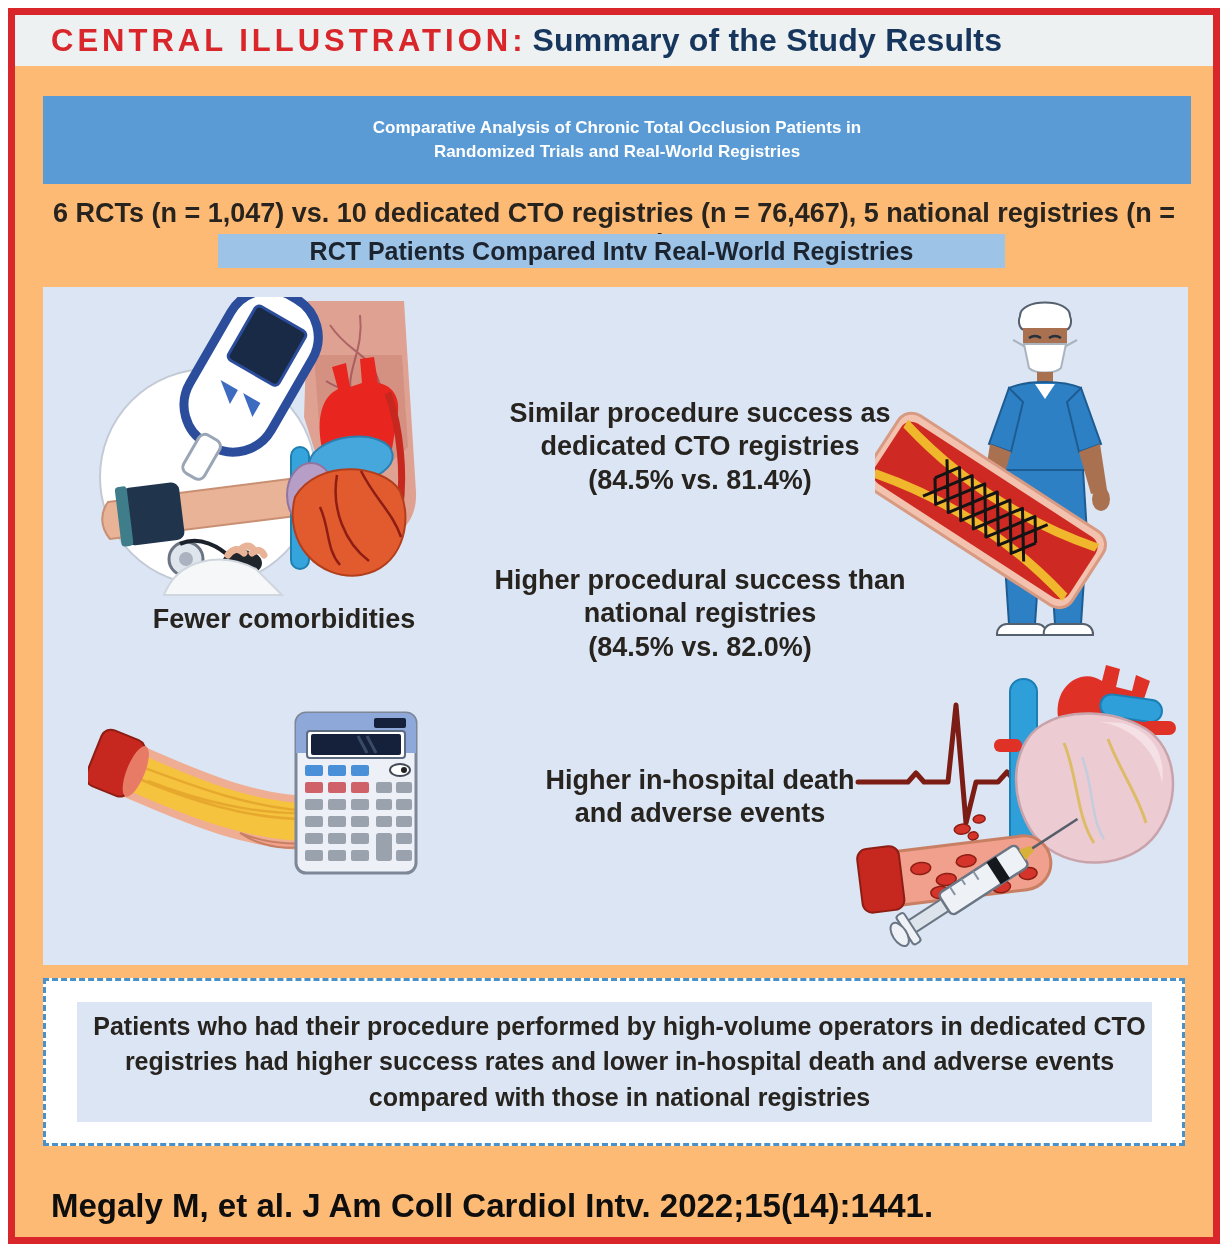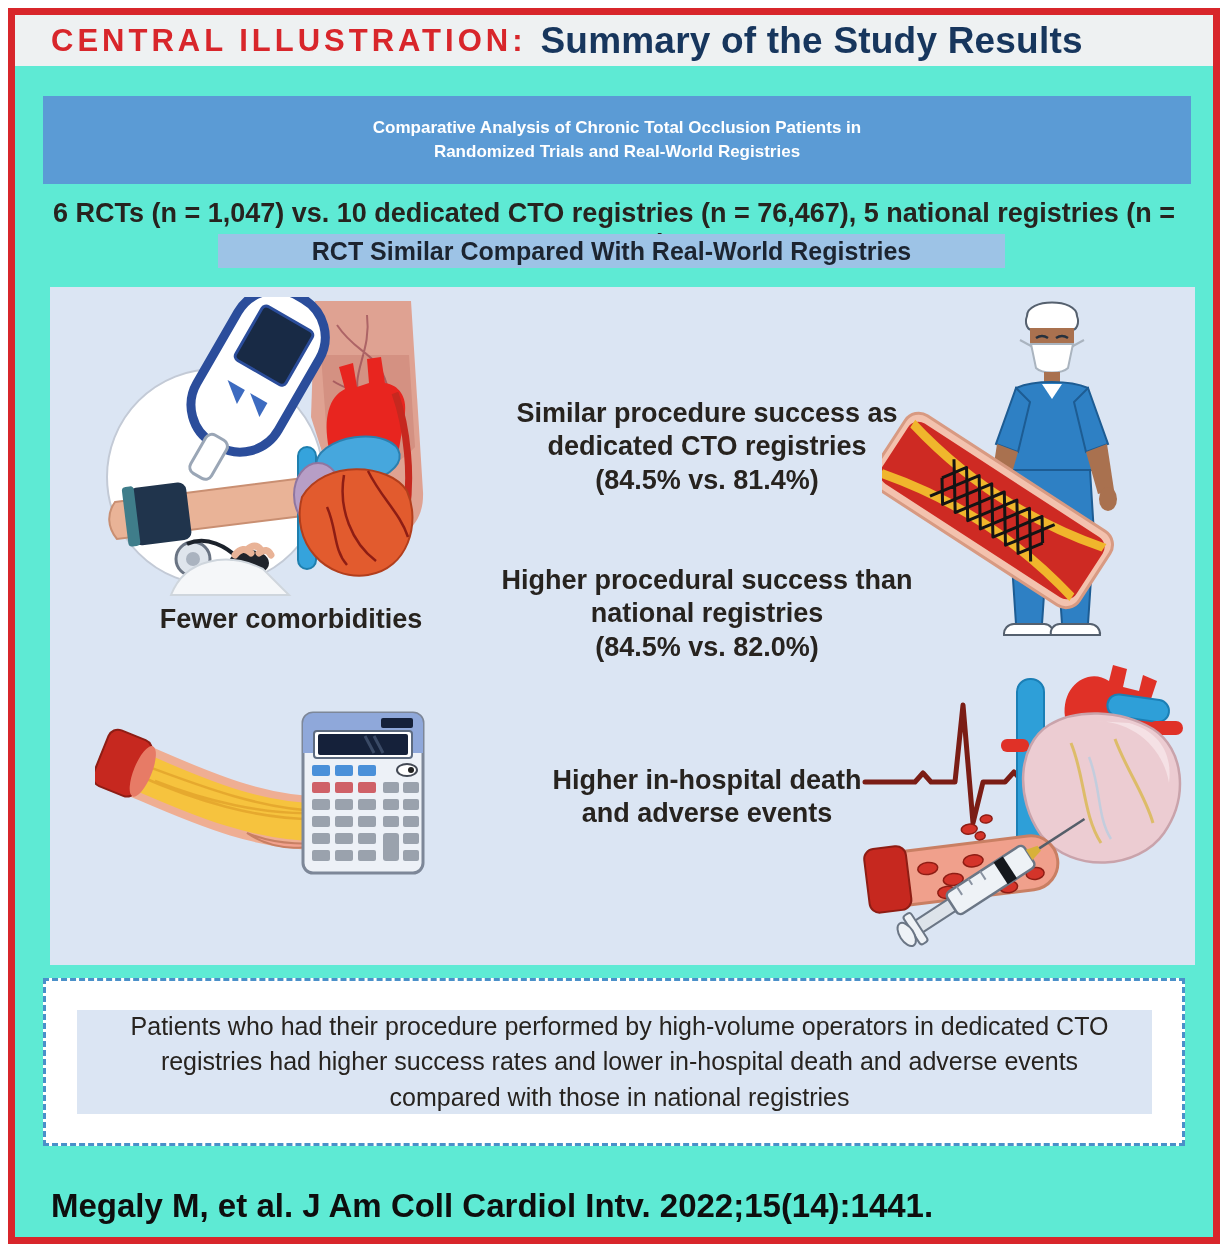--- a/index.html
+++ b/index.html
@@ -1,56 +1,56 @@
 <!DOCTYPE html>
 <html><head>
 <meta charset="utf-8">
 <style>
   html,body{margin:0;padding:0;background:#ffffff;}
   body{width:1228px;height:1252px;position:relative;font-family:"Liberation Sans",sans-serif;-webkit-font-smoothing:antialiased;}
-  .frame{position:absolute;left:8px;top:8px;width:1198px;height:1222px;border:7px solid #d8262b;background:#5eead4;}
+  .frame{position:absolute;left:8px;top:8px;width:1198px;height:1222px;border:7px solid #d8262b;background:#fdba74;}
   .abs{position:absolute;}
   .pre{white-space:pre-line;}
 
   .header-band{left:0;top:0;width:100%;height:51px;background:#eef1f2;display:flex;align-items:center;padding-left:36px;box-sizing:border-box;}
   .title-red{color:#d8262b;font-weight:bold;font-size:31px;letter-spacing:4px;}
-  .title-navy{color:#17365d;font-weight:bold;font-size:37px;margin-left:14px;letter-spacing:0.2px;}
+  .title-navy{color:#17365d;font-weight:bold;font-size:32px;margin-left:6px;letter-spacing:0.2px;}
 
   .banner{left:28px;top:81px;width:1148px;height:88px;background:#5b9bd5;display:flex;align-items:center;justify-content:center;text-align:center;color:#ffffff;font-weight:bold;font-size:17px;line-height:1.42;}
   .cohorts{left:0;top:183px;width:100%;text-align:center;color:#27231f;font-weight:bold;font-size:27px;}
   .bar{left:203px;top:219px;width:787px;height:34px;background:#9dc3e6;display:flex;align-items:center;justify-content:center;color:#1c2430;font-weight:bold;font-size:25px;}
 
-  .panel{top:272px;height:678px;background:#dbe5f3;margin-left:7px;}
+  .panel{top:272px;height:678px;background:#dbe5f3;}
   .panel-left{left:28px;width:482px;}
   .panel-right{left:467px;width:706px;}
 
   .finding{color:#27231f;font-weight:bold;font-size:27px;text-align:center;line-height:1.24;}
 
   .dashed-box{left:28px;top:963px;width:1142px;height:168px;border:3px dashed #4a90c9;background:#ffffff;box-sizing:border-box;display:flex;align-items:center;justify-content:center;}
-  .highlight{width:1064px;height:104px;background:#dbe5f3;display:flex;align-items:center;justify-content:center;text-align:center;color:#27231f;font-weight:normal;font-size:25px;line-height:1.42;padding-left:11px;}
+  .highlight{width:1064px;height:120px;background:#dbe5f3;display:flex;align-items:center;justify-content:center;text-align:center;color:#27231f;font-weight:bold;font-size:25px;line-height:1.42;padding-left:11px;}
   .citation{left:25px;top:1172px;color:#0e0e0e;font-weight:bold;font-size:33px;margin-left:11px;}
 
   svg{display:block;}
 </style>
 </head>
 <body>
 
 <div class="frame">
 
   <div class="abs header-band">
     <span class="title-red">CENTRAL ILLUSTRATION:</span>
     <span class="title-navy">Summary of the Study Results</span>
   </div>
 
   <div class="abs banner pre">Comparative Analysis of Chronic Total Occlusion Patients in
 Randomized Trials and Real-World Registries</div>
 
   <div class="abs cohorts">6 RCTs (n = 1,047) vs. 10 dedicated CTO registries (n = 76,467), 5 national registries (n = 110,349)</div>
 
-  <div class="abs bar">RCT Similar Compared With Real-World Registries</div>
+  <div class="abs bar">RCT Patients Compared Intv Real-World Registries</div>
 
   <div class="abs panel panel-left">
 
     <svg class="abs" style="left:25px;top:10px;" width="375" height="300" viewBox="0 0 375 300">
 
       <path d="M240,4 L336,4 L348,195 C350,240 306,256 272,234 L236,120 Z" fill="#dfa292"></path>
       <path d="M246,58 L334,58 L340,150 C312,182 272,176 252,140 Z" fill="#c97f72" opacity="0.5"></path>
       <path d="M262,28 C282,58 302,54 312,88 M292,18 C297,58 272,78 287,108 M258,84 C276,96 290,92 300,112" stroke="#8c3a4a" stroke-width="2" fill="none" opacity="0.6"></path>
 
       <circle cx="140" cy="180" r="108" fill="#ffffff" stroke="#c3cad6" stroke-width="2"></circle>

